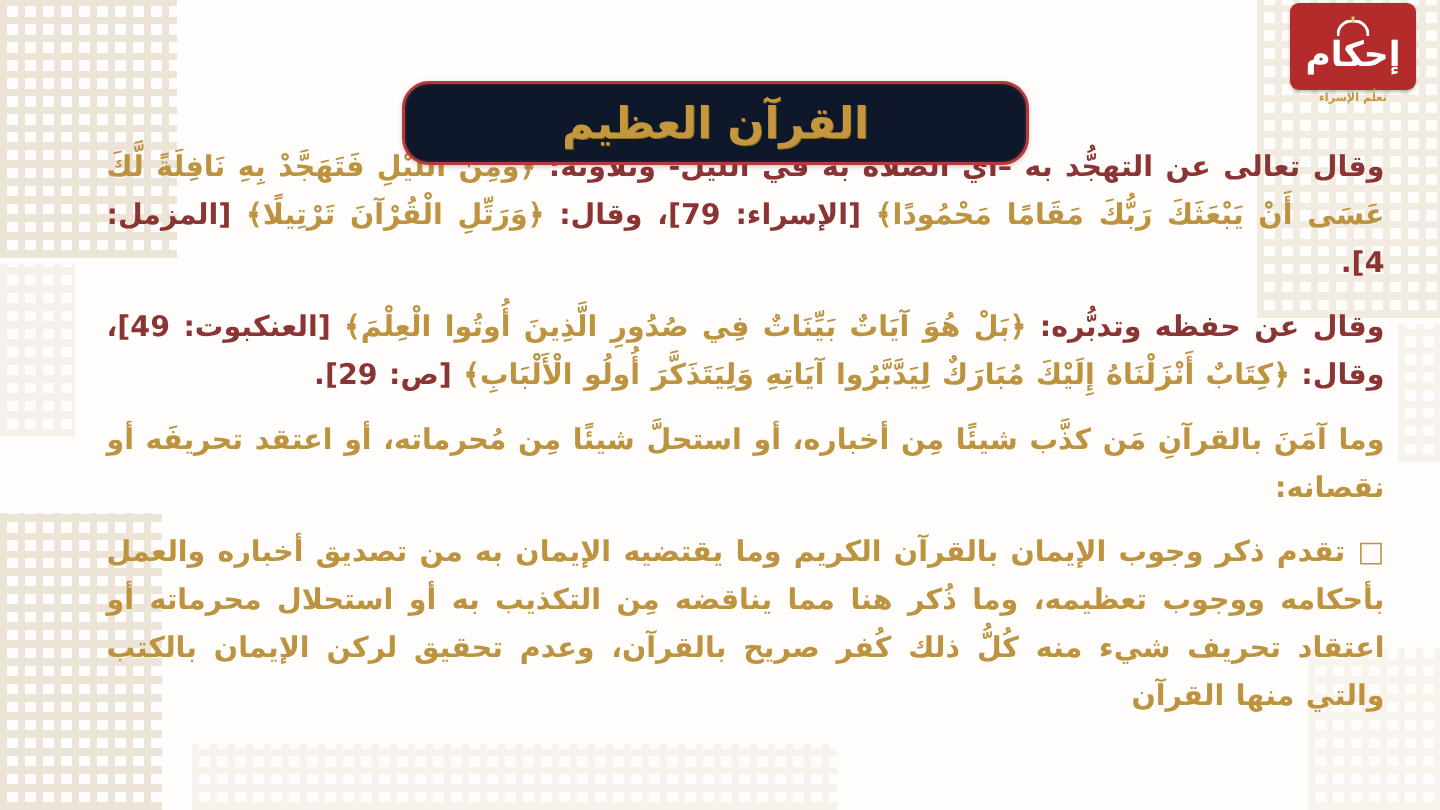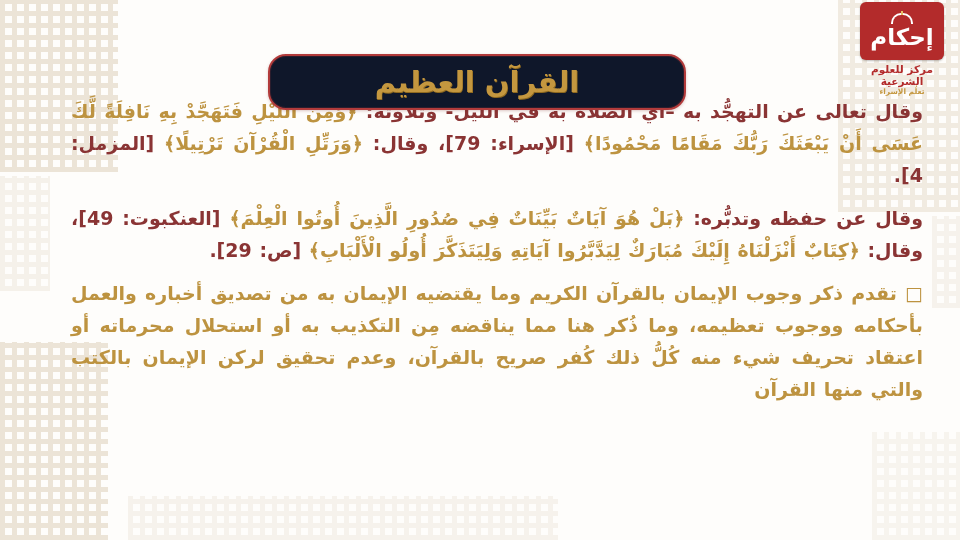--- a/index.html
+++ b/index.html
@@ -102,21 +102,21 @@
 
 <div class="title-box">
   <h1>القرآن العظيم</h1>
 </div>
 
 <div class="logo">
   <div class="logo-box">
     <div class="dome"></div>
     <div class="logo-name">إحكام</div>
   </div>
-  <div class="logo-tagline">مركز للعلوم الشرعية</div>
   <div class="logo-sub">تعلُم الإسراء</div>
 </div>
 
 <div class="content">
     <p class="para"><span class="seg maroon">وقال تعالى عن التهجُّد به –أي الصلاة به في الليل- وتلاوته: </span><span class="seg gold">﴿وَمِنَ اللَّيْلِ فَتَهَجَّدْ بِهِ نَافِلَةً لَّكَ عَسَى أَنْ يَبْعَثَكَ رَبُّكَ مَقَامًا مَحْمُودًا﴾</span><span class="seg maroon"> [الإسراء: 79]، وقال: </span><span class="seg gold">﴿وَرَتِّلِ الْقُرْآنَ تَرْتِيلًا﴾</span><span class="seg maroon"> [المزمل: 4].</span></p>
     <p class="para"><span class="seg maroon">وقال عن حفظه وتدبُّره: </span><span class="seg gold">﴿بَلْ هُوَ آيَاتٌ بَيِّنَاتٌ فِي صُدُورِ الَّذِينَ أُوتُوا الْعِلْمَ﴾</span><span class="seg maroon"> [العنكبوت: 49]، وقال: </span><span class="seg gold">﴿كِتَابٌ أَنْزَلْنَاهُ إِلَيْكَ مُبَارَكٌ لِيَدَّبَّرُوا آيَاتِهِ وَلِيَتَذَكَّرَ أُولُو الْأَلْبَابِ﴾</span><span class="seg maroon"> [ص: 29].</span></p>
+    <p class="para"><span class="seg gold">وما آمَنَ بالقرآنِ مَن كذَّب شيئًا مِن أخباره، أو استحلَّ شيئًا مِن مُحرماته، أو اعتقد تحريفَه أو نقصانه:</span></p>
     <p class="para"><span class="seg gold">□ تقدم ذكر وجوب الإيمان بالقرآن الكريم وما يقتضيه الإيمان به من تصديق أخباره والعمل بأحكامه ووجوب تعظيمه، وما ذُكر هنا مما يناقضه مِن التكذيب به أو استحلال محرماته أو اعتقاد تحريف شيء منه كُلُّ ذلك كُفر صريح بالقرآن، وعدم تحقيق لركن الإيمان بالكتب والتي منها القرآن</span></p>
   </div>
 
 </body></html>

